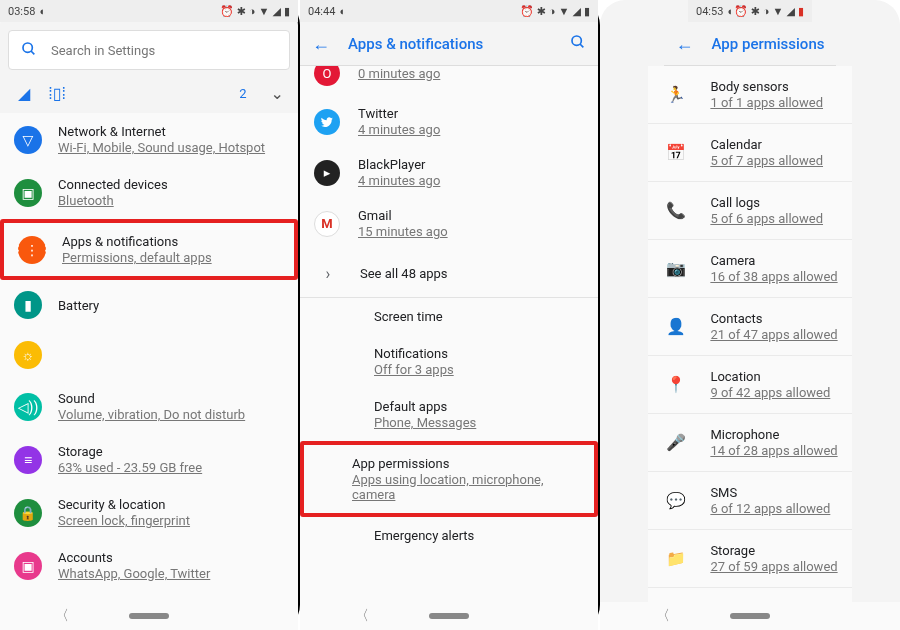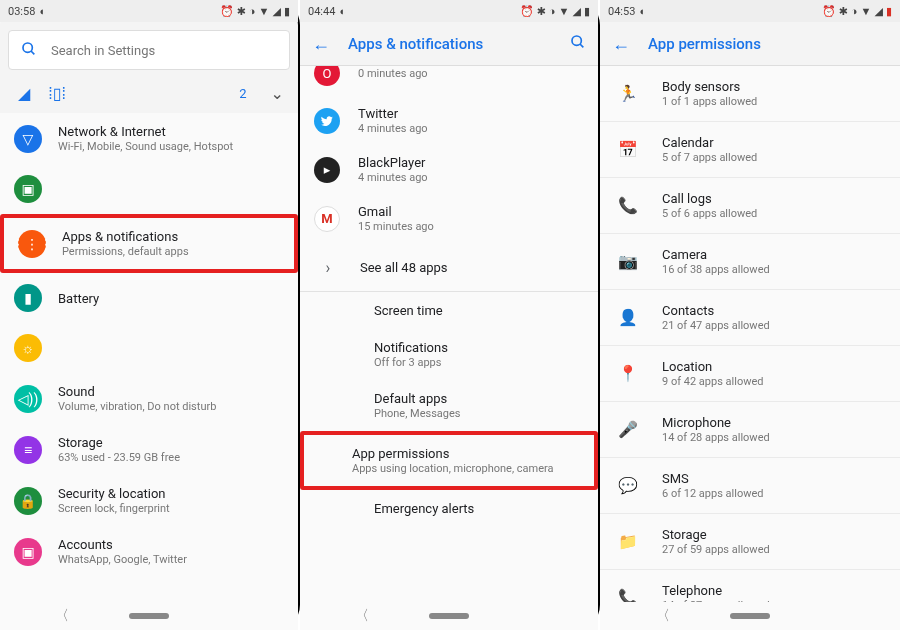--- a/index.html
+++ b/index.html
@@ -1,39 +1,39 @@
 <!DOCTYPE html>
 <html><head>
 <meta charset="utf-8">
 <style>
   * { box-sizing: border-box; margin: 0; padding: 0; }
   body { font-family: Roboto, Arial, sans-serif; background: #fff; width: 900px; height: 630px; overflow: hidden; }
   .container { display: flex; width: 900px; height: 630px; }
   .pane { width: 300px; height: 630px; border-right: 2px solid #000; background: #f4f4f4; display: flex; flex-direction: column; position: relative; border-radius: 25px; }
-  .pane:last-child { border-right: none; }
+  .pane:last-child { border-right: none; align-items: center; }
 
   .status-bar { height: 22px; display: flex; align-items: center; justify-content: space-between; padding: 0 8px; font-size: 11px; color: #444; background: #eee; }
   .status-left { display: flex; align-items: center; gap: 4px; }
   .status-right { display: flex; align-items: center; gap: 3px; }
 
   .search-box { margin: 8px; background: #fff; border: 1px solid #ddd; border-radius: 4px; height: 40px; display: flex; align-items: center; padding: 0 12px; gap: 14px; color: #777; font-size: 13px; }
   .search-icon { color: #1a73e8; }
 
   .suggestion-row { display: flex; align-items: center; padding: 6px 14px 10px 18px; gap: 18px; }
   .suggestion-row .spacer { flex: 1; }
   .sugg-num { color: #1a73e8; font-size: 13px; margin-right: 6px; }
 
   .list { flex: 1; overflow: hidden; background: #fafafa; }
   .item { display: flex; align-items: center; padding: 11px 14px 11px 14px; gap: 16px; border-bottom: 0; }
   .item.hi { border: 4px solid #e52020; border-radius: 3px; }
   .icon-circ { width: 28px; height: 28px; border-radius: 50%; display: flex; align-items: center; justify-content: center; flex-shrink: 0; color: #fff; font-size: 14px; }
   .icon-outline { width: 28px; height: 28px; display: flex; align-items: center; justify-content: center; flex-shrink: 0; color: #5f6368; font-size: 16px; }
   .text-col { display: flex; flex-direction: column; gap: 1px; min-width: 0; }
   .title { font-size: 13px; color: #202124; }
-  .sub { font-size: 11px; color: #777; }
+  .sub { font-size: 13px; color: #777; text-decoration: underline; }
 
   .header-bar { height: 44px; display: flex; align-items: center; padding: 0 12px; gap: 18px; border-bottom: 1px solid #ddd; background: #f4f4f4; }
   .header-title { color: #1a73e8; font-size: 15px; font-weight: 500; flex: 1; }
   .back-arrow { color: #1a73e8; font-size: 18px; }
 
   .app-row { display: flex; align-items: center; padding: 10px 14px; gap: 18px; }
   .app-ic { width: 26px; height: 26px; border-radius: 50%; display: flex; align-items: center; justify-content: center; flex-shrink: 0; font-size: 13px; color: #fff; }
   .divider { border-top: 1px solid #e2e2e2; margin: 0; }
 
   .section-item { padding: 11px 14px 11px 74px; }
@@ -91,20 +91,24 @@
     <div class="list" id="p1-list">
         <div class="item">
     <div class="icon-circ" style="background:#1a73e8">▽</div>
     <div class="text-col">
       <span class="title">Network &amp; Internet</span>
       <span class="sub">Wi-Fi, Mobile, Sound usage, Hotspot</span>
     </div>
         </div>
         <div class="item">
     <div class="icon-circ" style="background:#1e8e3e">▣</div>
+    <div class="text-col">
+      <span class="title">Connected devices</span>
+      <span class="sub">Bluetooth</span>
+    </div>
         </div>
         <div class="item hi">
     <div class="icon-circ" style="background:#f9580d">⋮⋮⋮</div>
     <div class="text-col">
       <span class="title">Apps &amp; notifications</span>
       <span class="sub">Permissions, default apps</span>
     </div>
         </div>
         <div class="item">
     <div class="icon-circ" style="background:#009688">▮</div>

